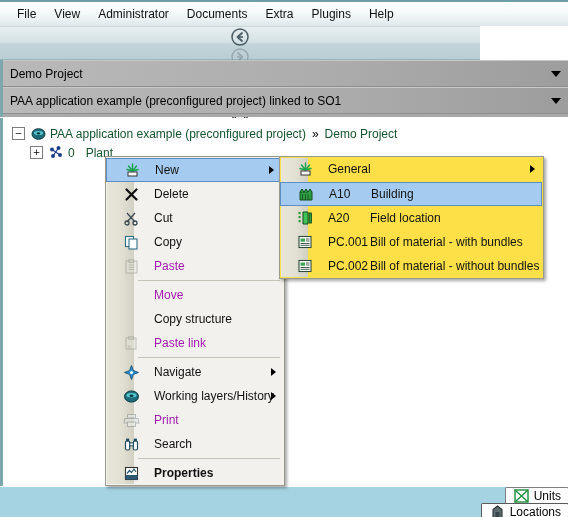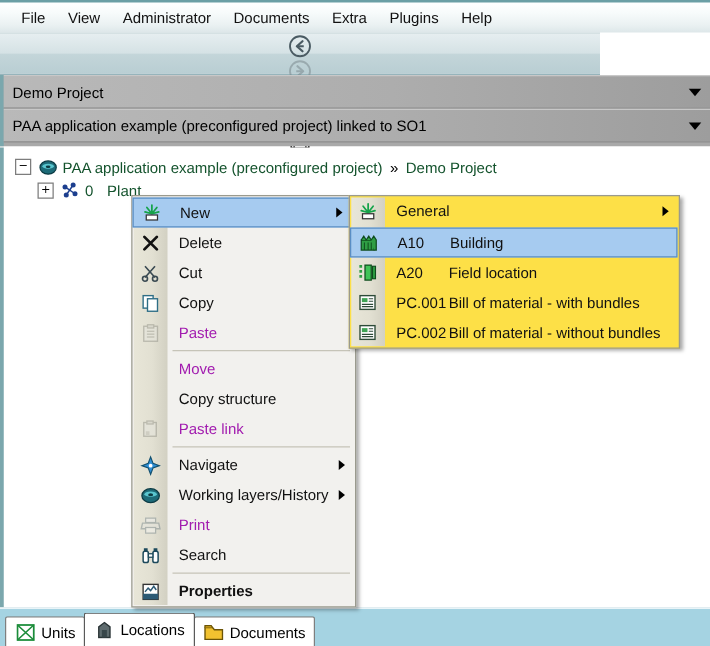--- a/index.html
+++ b/index.html
@@ -62,21 +62,21 @@
 
   
   .ctxmenu{
     position:absolute;left:105px;top:156px;width:180px;
     background:#f2f1ee;border:1px solid #9a9a8e;
     box-shadow:2px 2px 3px rgba(0,0,0,.35);
     font-size:12px;box-sizing:border-box;z-index:40;
   }
   .ctxmenu .gutter{position:absolute;left:1px;top:1px;bottom:1px;width:27px;
     background:linear-gradient(to right,#e8e6d8 0%,#e2e0d2 55%,#d2d0c2 100%);}
-  .mrow{position:relative;display:flex;align-items:center;height:24px;padding-left:1px;z-index:2;cursor:default;}
+  .mrow{position:relative;display:flex;align-items:center;height:24px;padding-left:12px;z-index:2;cursor:default;}
   .mrow .mic{position:relative;width:27px;height:24px;display:flex;align-items:center;justify-content:center;flex:0 0 27px;}
   .mrow .mlab{padding-left:9px;color:#111;white-space:nowrap;}
   .mrow.disabled .mlab{color:#a21caf;}
   .mrow.bold .mlab{font-weight:bold;text-align:right;}
   .mrow.sel{background:#a6cbf0;border:1px solid #5a8ec4;height:22px;margin:1px 1px 0 0;}
   .mrow .subarrow{position:absolute;right:8px;width:0;height:0;
     border-top:4px solid transparent;border-bottom:4px solid transparent;border-left:5px solid #000;}
   .msep{position:relative;height:1px;margin:2px 4px 2px 32px;background:#c6c4b8;z-index:2;}
 
   
@@ -87,21 +87,21 @@
     font-size:12px;box-sizing:border-box;z-index:50;
   }
   .submenu .gutter{position:absolute;left:1px;top:1px;bottom:1px;width:27px;
     background:linear-gradient(to right,#e8e6d8 0%,#e2e0d2 55%,#d2d0c2 100%);}
   .submenu .mrow .mlab{padding-left:9px;}
   .submenu .mcode{display:inline-block;min-width:42px;}
 
   
   .tabstrip{position:absolute;left:0;bottom:0;width:568px;height:31px;
     background:#a5d3e2;border-top:1px solid #ffffff;display:flex;align-items:flex-end;
-    padding-left:4px;box-sizing:border-box;}
+    padding-left:4px;box-sizing:border-box;flex-direction:column;}
   .tab{display:flex;align-items:center;height:24px;padding:0 7px;margin-right:-1px;
     background:#ffffff;border:1px solid #7f7f7f;border-bottom:none;
     border-radius:2px 2px 0 0;font-size:12px;white-space:nowrap;cursor:default;box-sizing:border-box;}
   .tab.active{height:27px;background:#ffffff;border-color:#5a5a5a;z-index:3;font-weight:normal;}
   .tab .tbi{width:17px;height:15px;margin-right:4px;display:flex;align-items:center;justify-content:center;}
   .tabline{position:absolute;left:0;bottom:30px;width:568px;height:1px;background:#c8c8c8;}
 </style>
 </head>
 <body>
 

